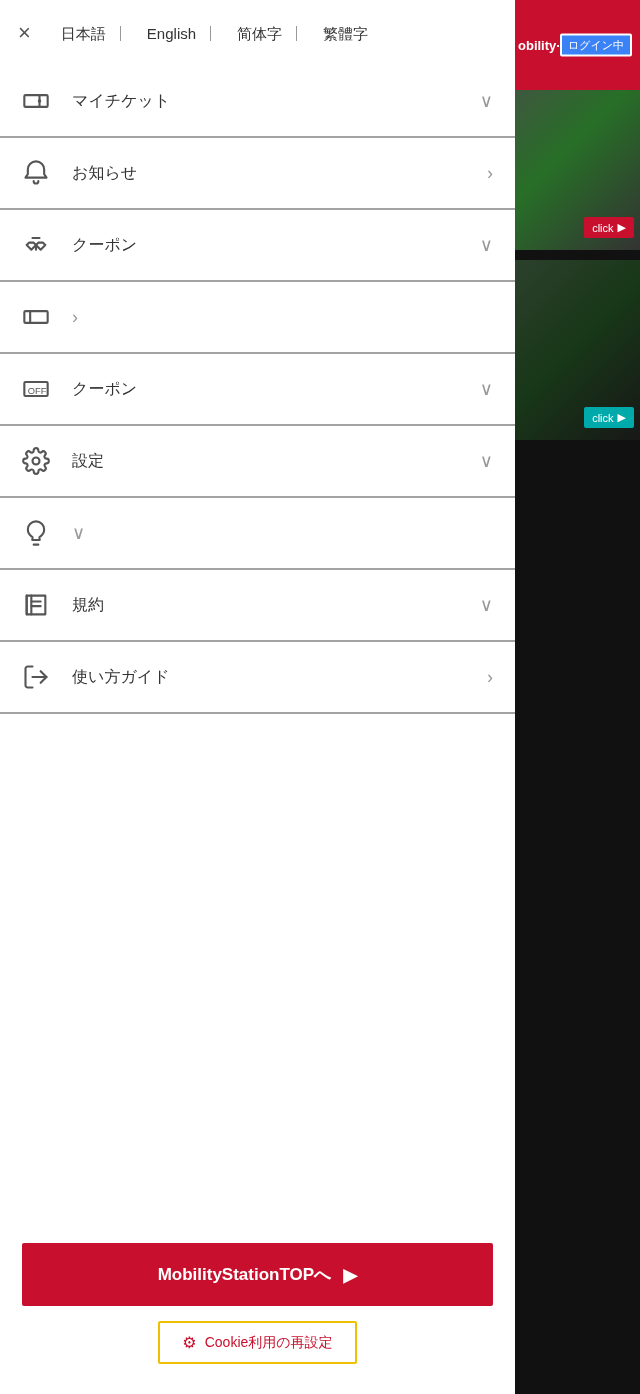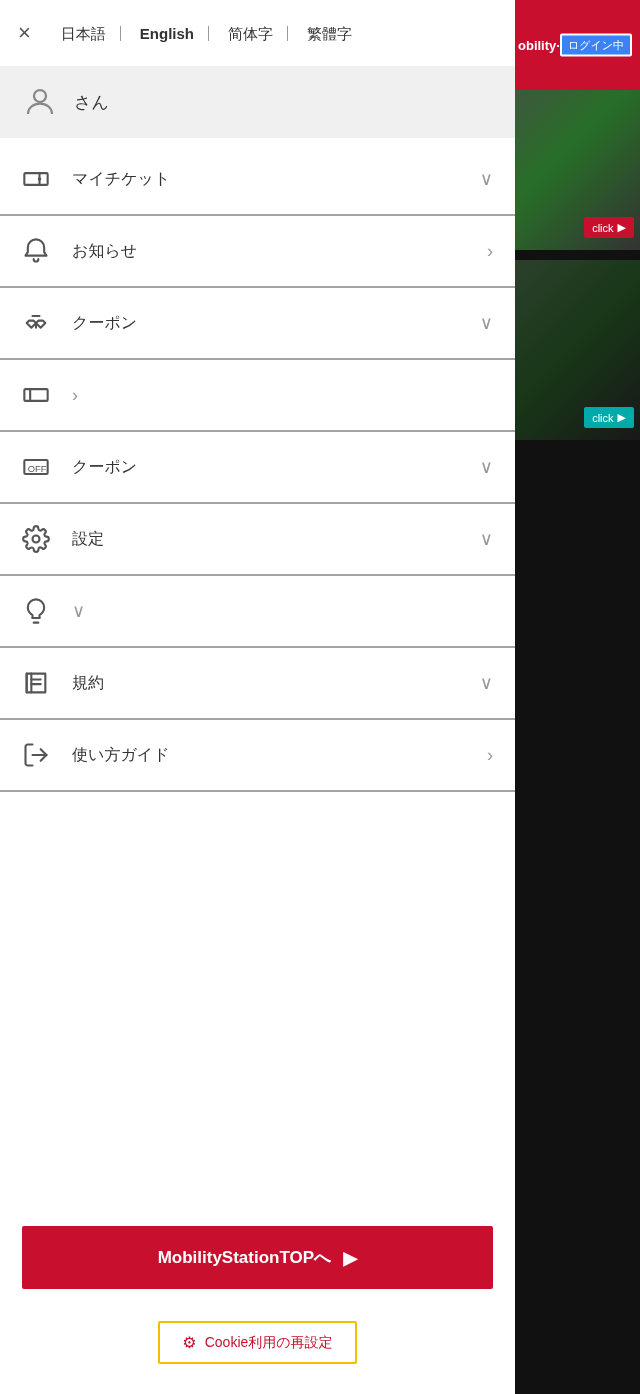--- a/index.html
+++ b/index.html
@@ -47,35 +47,35 @@
     .close-btn {
       font-size: 22px;
       color: #555;
       cursor: pointer;
       margin-right: 16px;
       line-height: 1;
     }
     .lang-items {
       display: flex;
       align-items: center;
-      gap: 5px;
+      gap: 12px;
     }
     .lang-item {
       font-size: 15px;
       color: #333;
       padding: 0 14px;
       cursor: pointer;
       border-right: 1px solid #999;
       line-height: 1;
     }
     .lang-item:last-child {
       border-right: none;
     }
     .lang-item.active {
-      font-weight: bold;
+      font-weight: normal;
     }
 
     
     .user-row {
       display: flex;
       align-items: center;
       padding: 18px 22px;
       background: #f0f0f0;
       gap: 16px;
       margin-bottom: 6px;
@@ -124,21 +124,21 @@
       display: flex;
       align-items: center;
     }
 
     
     .bottom-area {
       padding: 22px 22px 30px;
       display: flex;
       flex-direction: column;
       align-items: center;
-      gap: 32px;
+      gap: 15px;
     }
     .mobility-btn {
       width: 100%;
       background: #c8102e;
       color: #fff;
       font-size: 17px;
       font-weight: bold;
       padding: 20px 24px;
       border: none;
       cursor: pointer;
@@ -301,27 +301,20 @@
   <div class="lang-bar">
     <span class="close-btn">×</span>
     <div class="lang-items">
       <span class="lang-item">日本語</span>
       <span class="lang-item active">English</span>
       <span class="lang-item">简体字</span>
       <span class="lang-item">繁體字</span>
     </div>
   </div>
 
-  <div class="user-row">
-    <svg class="user-icon" viewBox="0 0 24 24" fill="none" stroke="#888" stroke-width="1.5">
-      <circle cx="12" cy="8" r="4"></circle>
-      <path d="M4 20c0-4 3.6-7 8-7s8 3 8 7"></path>
-    </svg>
-    <span class="user-name">さん</span>
-  </div>
 
   <div class="menu-list">
 
     <div class="menu-item">
       <span class="menu-item-icon">
         <svg class="icon" viewBox="0 0 24 24">
           <rect x="2" y="7" width="20" height="10" rx="1"></rect>
           <line x1="15" y1="7" x2="15" y2="17"></line>
           <circle cx="15" cy="12" r="1.5" fill="currentColor" stroke="none"></circle>
         </svg>

